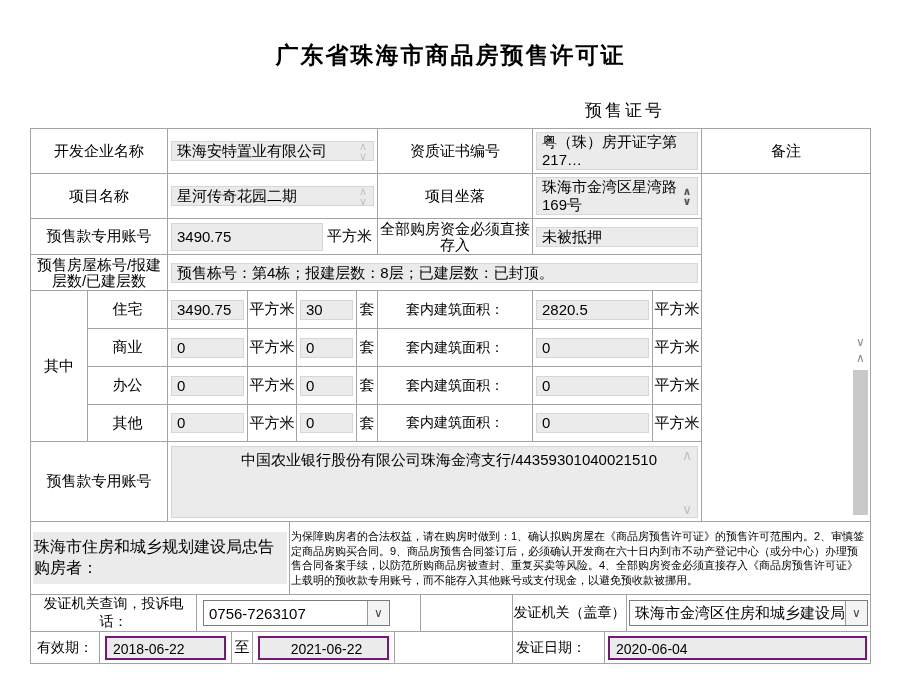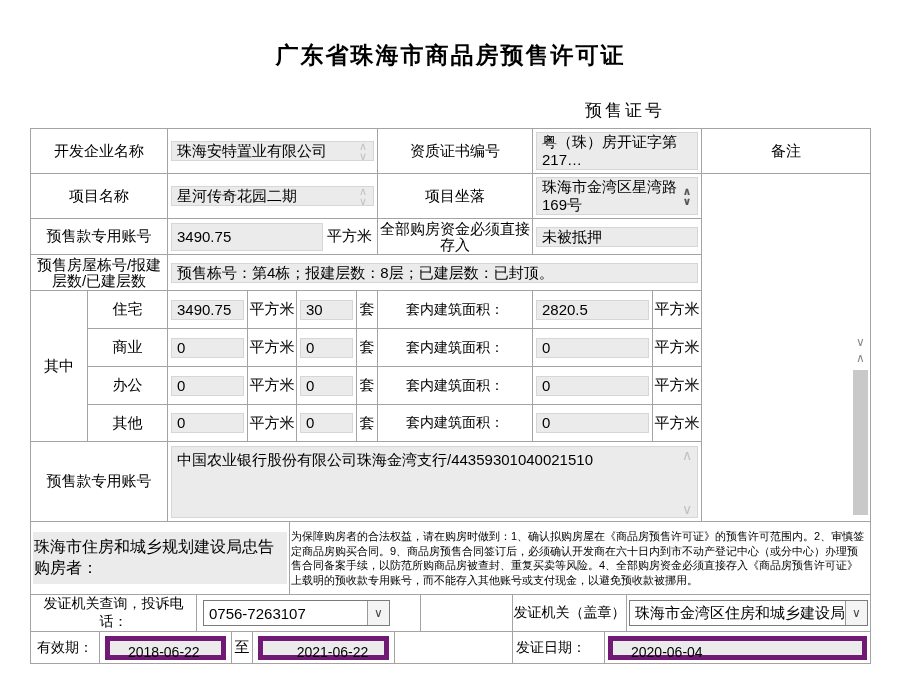--- a/index.html
+++ b/index.html
@@ -54,24 +54,24 @@
                         font-size:16px; text-align:left; }
   .warning-text { font-size:11px; line-height:14.5px; text-align:left; padding:1px 1px; }
 
   .dropdown { background:#fff; border:1px solid #7b7b7b; height:26px; display:flex;
               align-items:center; font-size:15px; }
   .dropdown .dd-text { flex:1; text-align:left; padding-left:5px; white-space:nowrap; overflow:hidden; }
   .dropdown .dd-btn { width:22px; height:100%; border-left:1px solid #9a9a9a; background:#f4f4f4;
                       color:#444; font-size:12px; display:flex; align-items:center;
                       justify-content:center; cursor:default; }
 
-  .inputbox { background:#ebebeb; border:5px solid #701a75; height:24px; font-size:14px;
-              line-height:22px; text-align:left; padding-left:18px; }
-
-  .account-text { position:absolute; left:5px; top:4px; right:24px; font-size:15px; text-align:left; }
+  .inputbox { background:#ebebeb; border:2px solid #701a75; height:24px; font-size:14px;
+              line-height:22px; text-align:left; padding-left:6px; }
+
+  .account-text { position:absolute; left:5px; top:4px; right:40px; font-size:15px; text-align:right; }
 
   .footer { position:absolute; top:660px; right:38px; font-size:13px; }
 </style>
 </head>
 <body>
 
 <div class="page">
 
   <div class="title">广东省珠海市商品房预售许可证</div>
 

